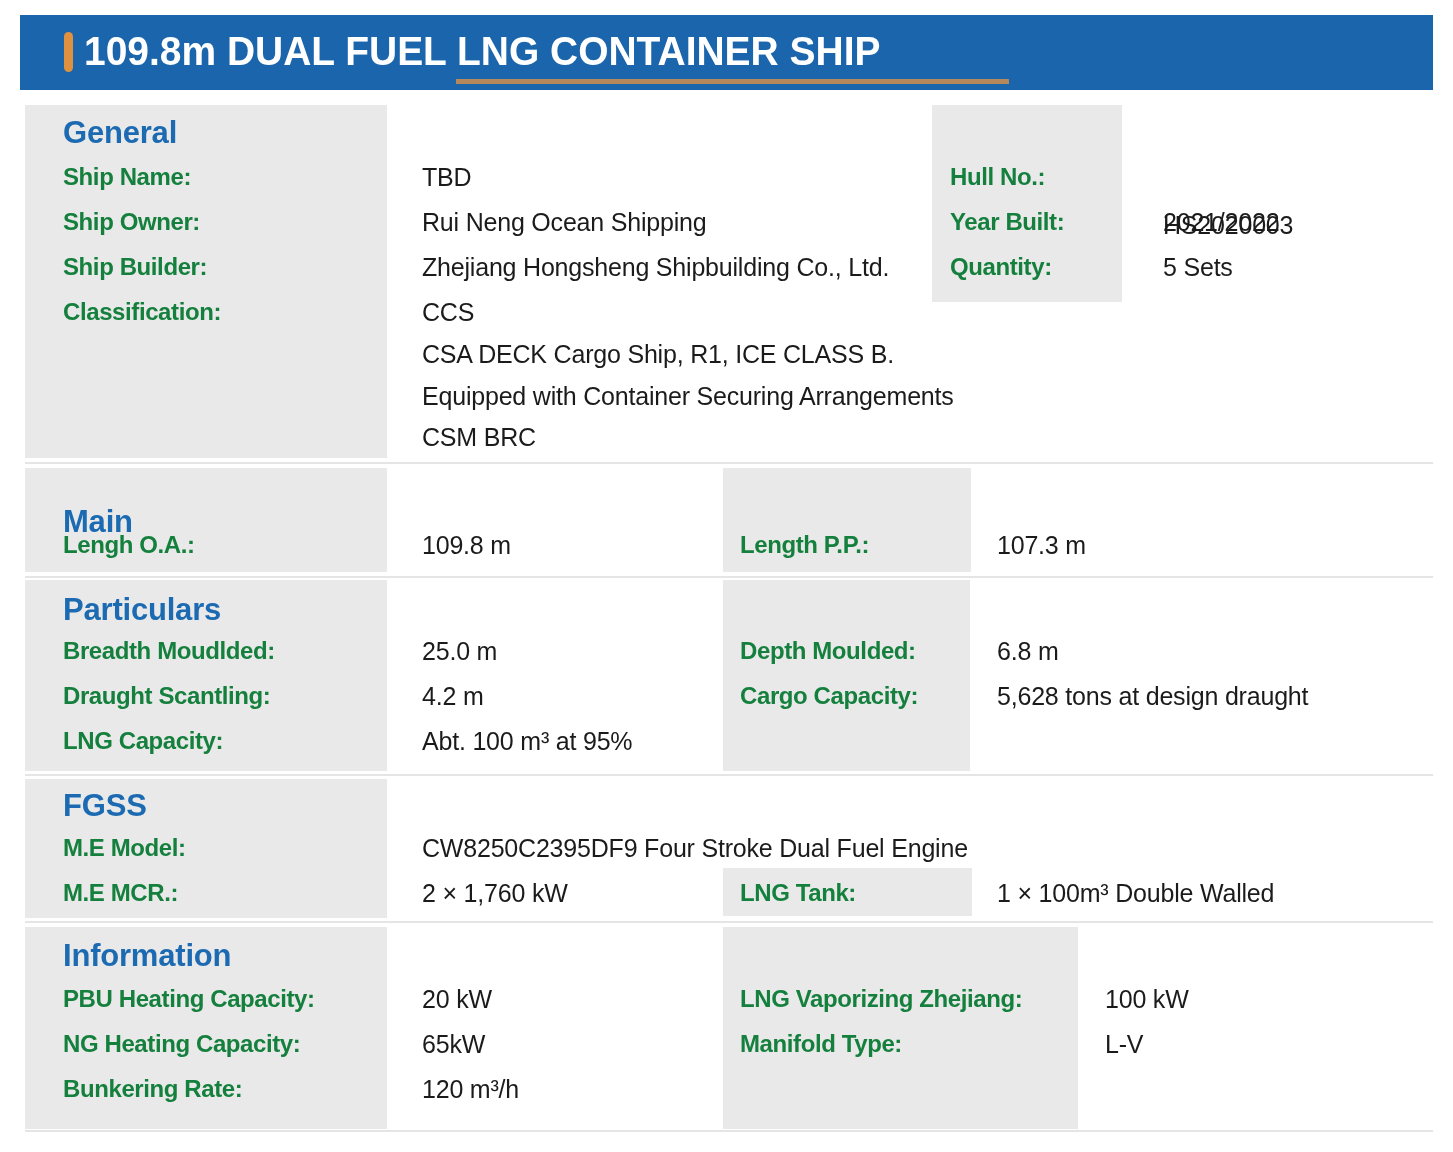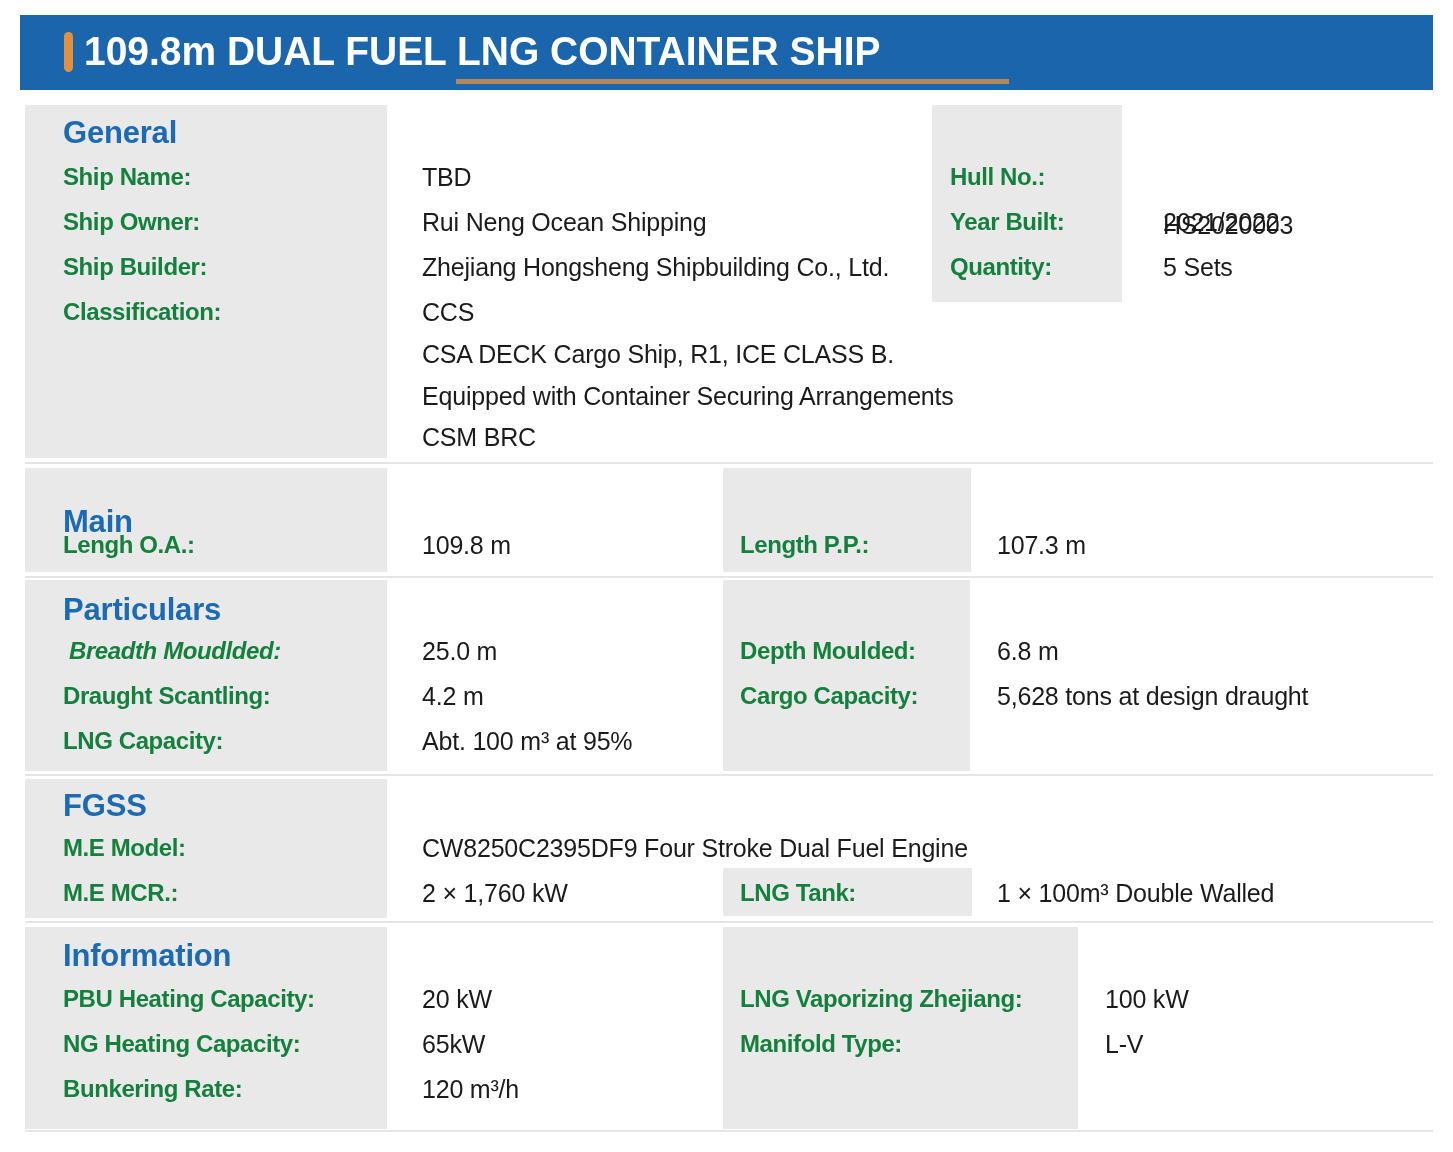--- a/index.html
+++ b/index.html
@@ -86,21 +86,21 @@
     <span class="lbl" style="left:740px;top:531px;">Length P.P.:</span>
     <span class="val" style="left:997px;top:531px;">107.3 m</span>
   </section>
   <div class="divider" style="top:576px;"></div>
 
   <section>
     <div class="panel" style="left:25px;top:580px;width:362px;height:191px;"></div>
     <div class="panel" style="left:723px;top:580px;width:247px;height:191px;"></div>
     <h2 class="heading" style="left:63px;top:592px;">Particulars</h2>
 
-    <span class="lbl" style="left:69px;top:637px;font-style:italic;">Breadth Moudlded:</span>
+    <span class="lbl" style="left:63px;top:637px;">Breadth Moudlded:</span>
     <span class="val" style="left:422px;top:637px;">25.0 m</span>
     <span class="lbl" style="left:63px;top:682px;">Draught Scantling:</span>
     <span class="val" style="left:422px;top:682px;">4.2 m</span>
     <span class="lbl" style="left:63px;top:727px;">LNG Capacity:</span>
     <span class="val" style="left:422px;top:727px;">Abt. 100 m³ at 95%</span>
 
     <span class="lbl" style="left:740px;top:637px;">Depth Moulded:</span>
     <span class="val" style="left:997px;top:637px;">6.8 m</span>
     <span class="lbl" style="left:740px;top:682px;">Cargo Capacity:</span>
     <span class="val" style="left:997px;top:682px;">5,628 tons at design draught</span>

